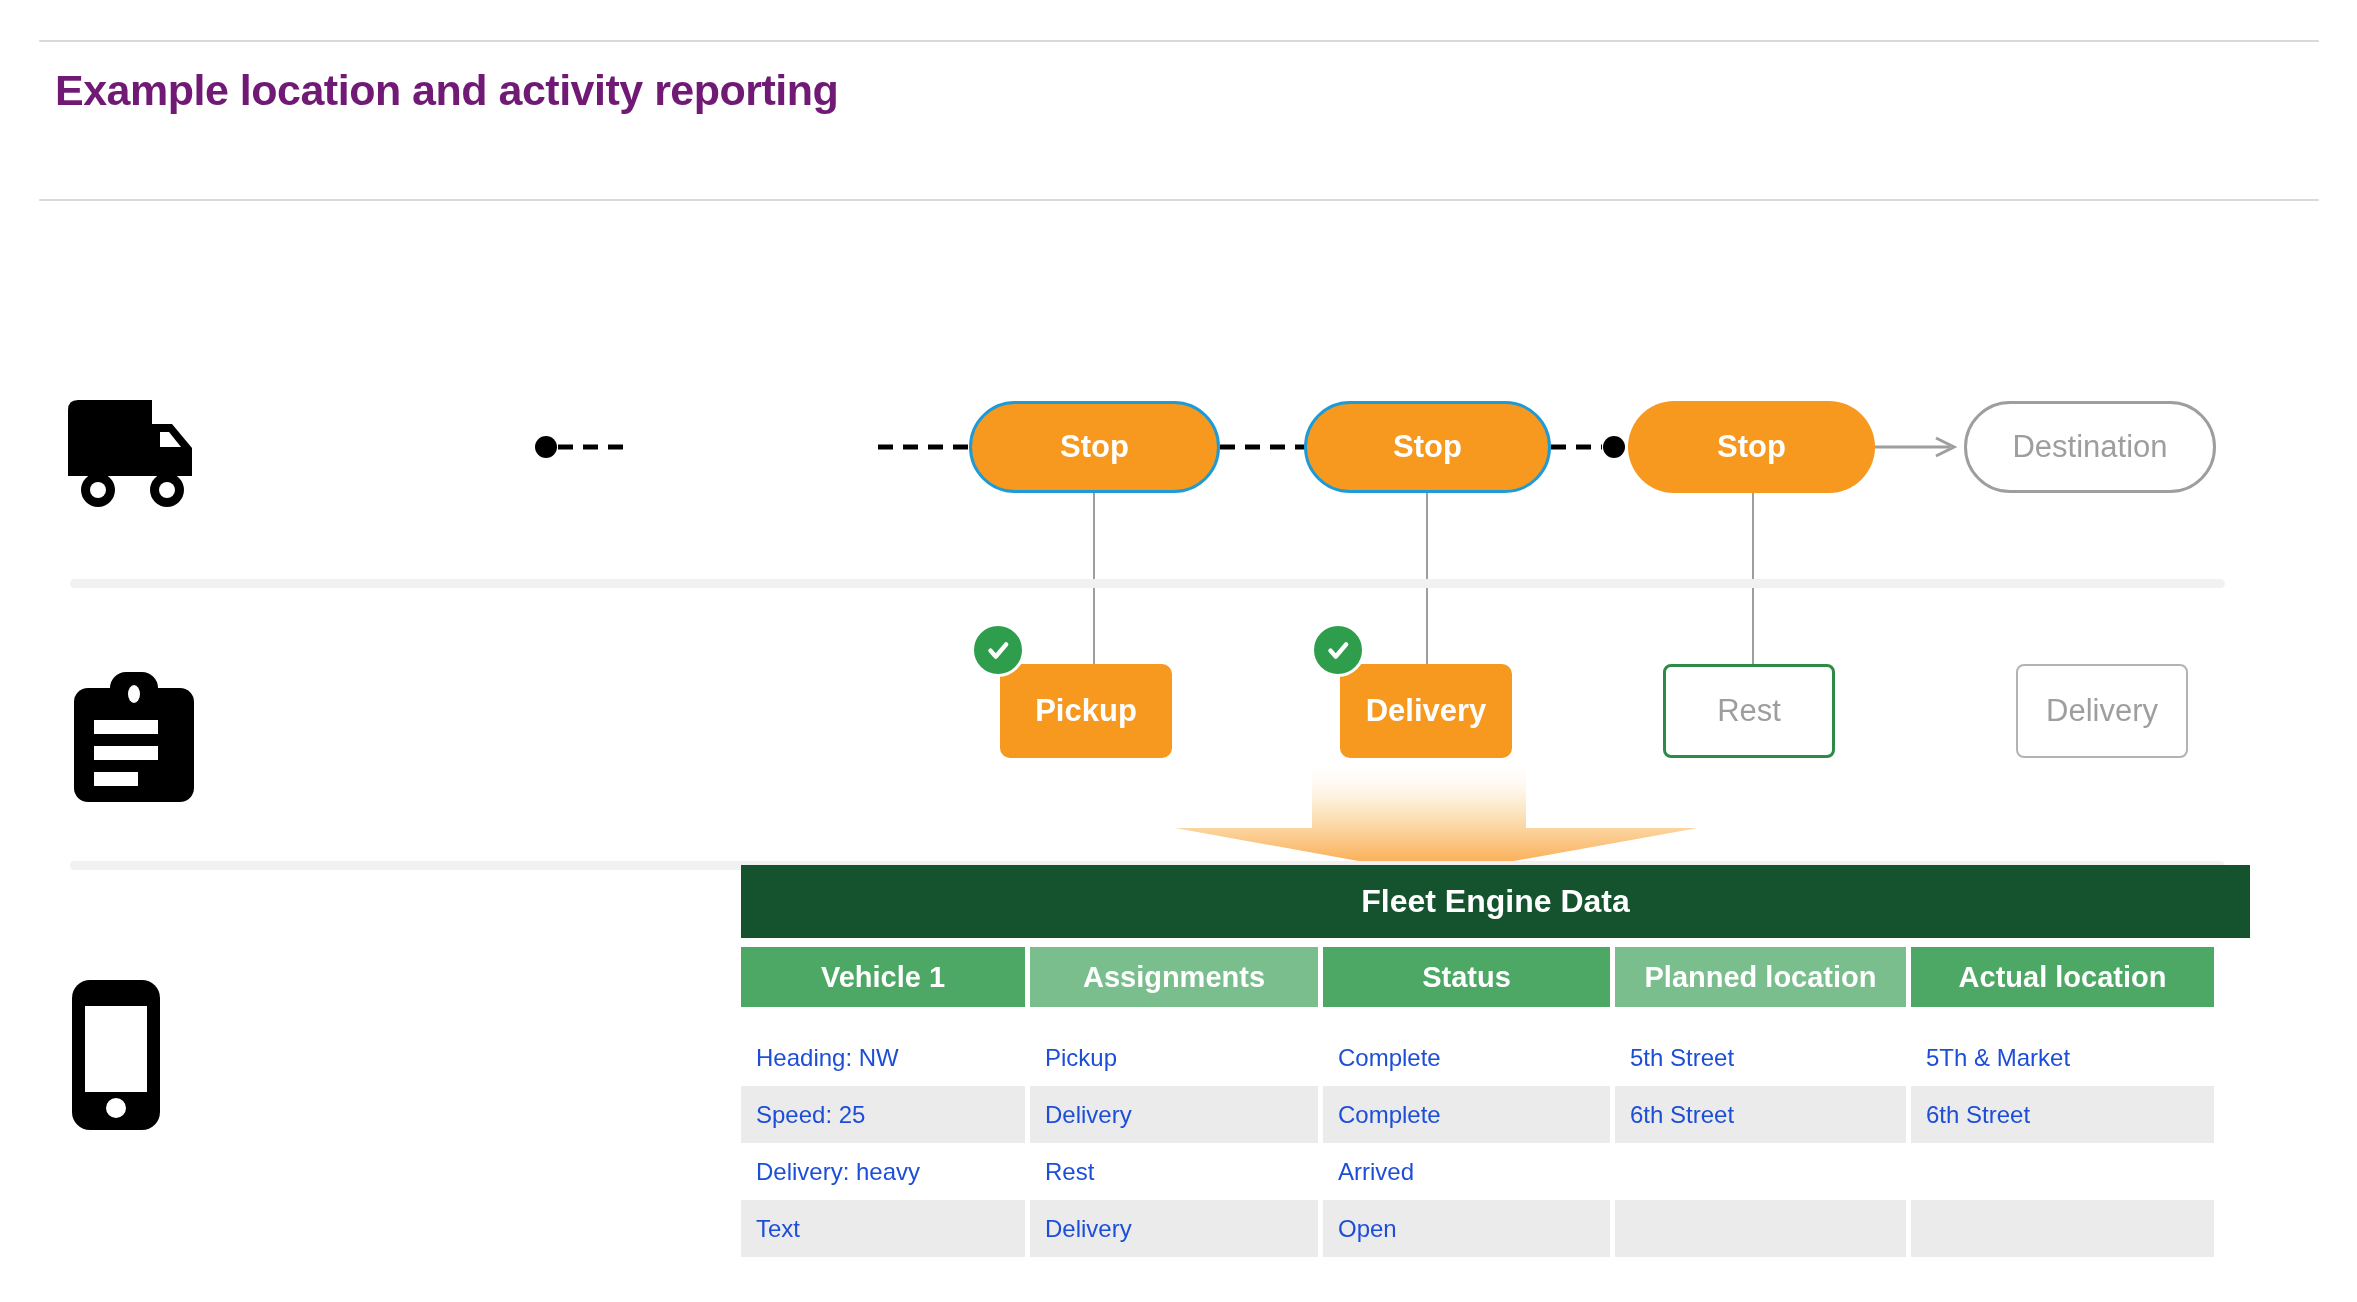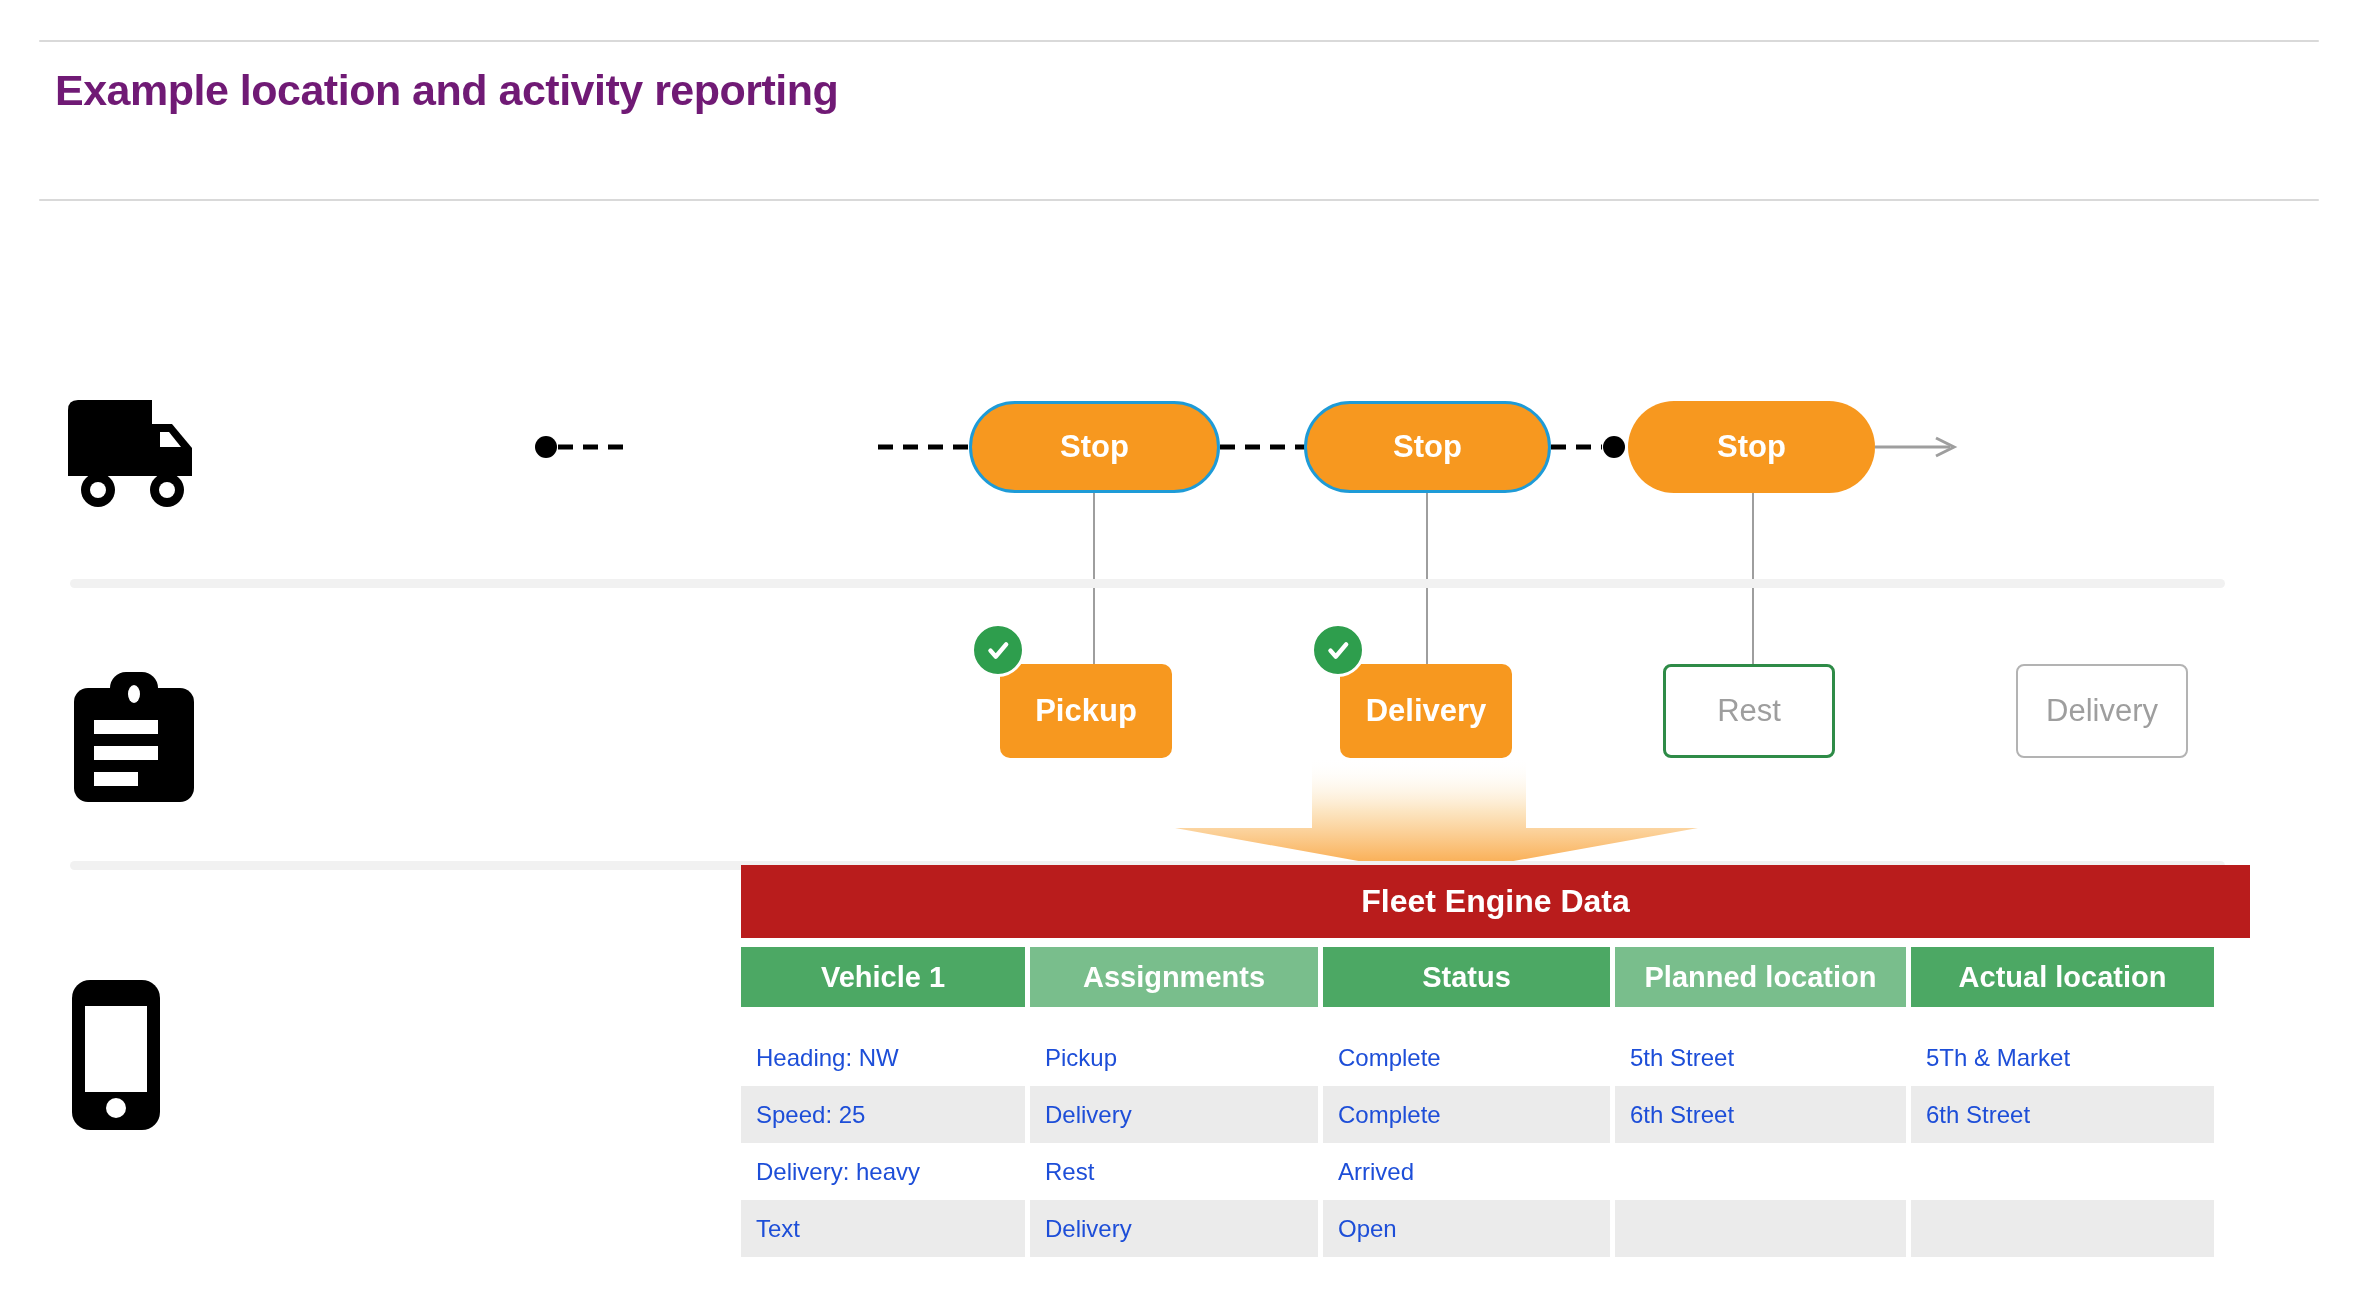--- a/index.html
+++ b/index.html
@@ -28,21 +28,21 @@
   .act-box{position:absolute;top:664px;width:172px;height:94px;display:flex;align-items:center;justify-content:center;
            font-size:31px;box-sizing:border-box;border-radius:10px;}
   .act-box.orange{background:#F7981F;color:#fff;font-weight:600;}
   .act-box.rest{background:#fff;border:3px solid #2E8B47;color:#9e9e9e;font-weight:500;border-radius:8px;}
   .act-box.ghost{background:#fff;border:2px solid #b3b3b3;color:#9e9e9e;font-weight:500;border-radius:8px;}
   .check{position:absolute;width:48px;height:48px;border-radius:50%;background:#2E9E4D;border:3px solid #ffffff;
          display:flex;align-items:center;justify-content:center;box-sizing:content-box;}
 
   
   .fe-table{position:absolute;left:741px;top:865px;width:1509px;}
-  .fe-title{position:absolute;left:0;top:0;width:1509px;height:73px;background:#b91c1c;color:#fff;
+  .fe-title{position:absolute;left:0;top:0;width:1509px;height:73px;background:#14532d;color:#fff;
             display:flex;align-items:center;justify-content:center;font-size:32px;font-weight:700;}
   .fe-cell{position:absolute;box-sizing:border-box;display:flex;align-items:center;}
   .fe-head{height:60px;top:82px;justify-content:center;color:#fff;font-size:29px;font-weight:700;}
   .green-mid{background:#4CA864;}
   .green-light{background:#79BE8C;}
   .fe-row-cell{height:57px;font-size:24px;color:#1d4ed8;padding-left:15px;}
   .row-gray{background:#ebebeb;}
 </style>
 </head>
 <body>
@@ -79,20 +79,23 @@
   <div class="vline" style="left:1752px;top:493px;height:171px;"></div>
 
   <div class="pill blue-border" style="left:969px;width:251px;">
     <span>Stop</span>
     </div>
   <div class="pill blue-border" style="left:1304px;width:247px;">
     <span>Stop</span>
     </div>
   <div class="pill plain" style="left:1628px;width:247px;">
     <span>Stop</span>
+    </div>
+  <div class="pill ghost" style="left:1964px;width:252px;">
+    <span>Destination</span>
     </div>
 
   <div class="divider" style="left:70px;top:579px;width:2155px;"></div>
 
   <svg class="abs" style="left:74px;top:672px;" width="120" height="130" viewBox="0 0 120 130">
     <rect x="0" y="16" width="120" height="114" rx="14" fill="#000"></rect>
     <rect x="36" y="0" width="48" height="36" rx="16" fill="#000"></rect>
     <ellipse cx="60" cy="22" rx="6" ry="9" fill="#fff"></ellipse>
     <rect x="20" y="48" width="64" height="14" fill="#fff"></rect>
     <rect x="20" y="74" width="64" height="14" fill="#fff"></rect>

